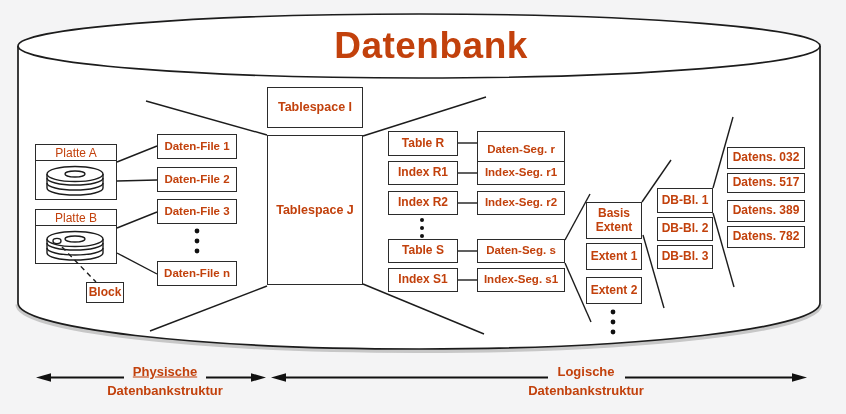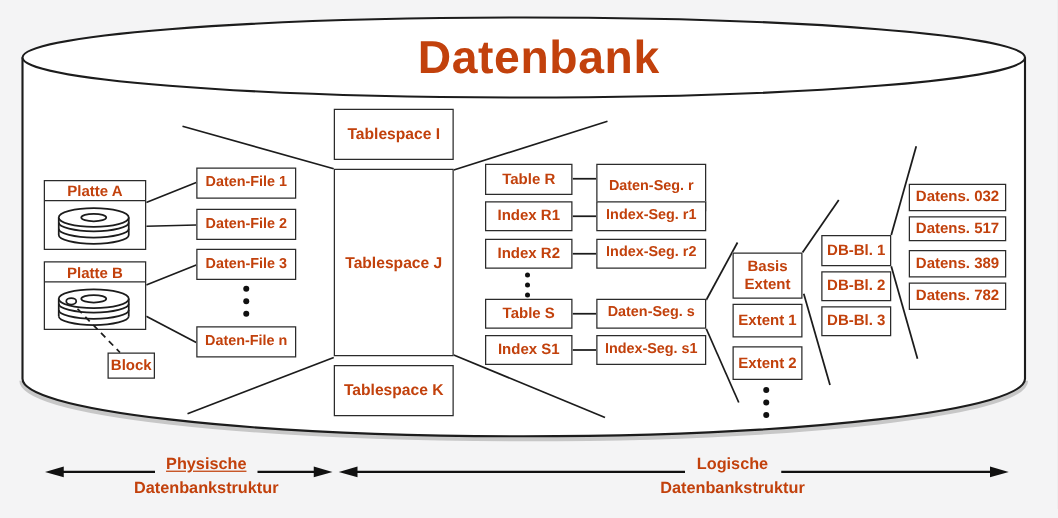--- a/index.html
+++ b/index.html
@@ -16,21 +16,21 @@
   }
   .box{
     position:absolute;background:#fff;border:1.5px solid #2b2b2b;box-sizing:border-box;
     display:flex;align-items:center;justify-content:center;text-align:center;
     font-weight:700;font-size:12px;line-height:1.15;white-space:nowrap;z-index:1;
   }
   .fs11{font-size:11.5px;}
   .wrap{white-space:normal;padding:0 2px;}
   .pbox{
     position:absolute;background:#fff;border:1.5px solid #2b2b2b;box-sizing:border-box;
-    font-weight:700;font-size:12px;z-index:1;
+    font-weight:400;font-size:12px;z-index:1;
   }
   .plabel{
     height:15px;border-bottom:1.4px solid #2b2b2b;display:flex;align-items:center;
     justify-content:center;
   }
   .pbox svg{display:block;margin-top:1px;}
   .legend{
     position:absolute;transform:translate(-50%,-50%);font-weight:700;font-size:13px;
     white-space:nowrap;z-index:1;
   }
@@ -138,21 +138,20 @@
 
   <div class="box" style="left:86px;top:282px;width:38px;height:21px;">Block</div>
 
   <div class="box fs11" style="left:157px;top:134px;width:80px;height:25px;">Daten-File 1</div>
   <div class="box fs11" style="left:157px;top:167px;width:80px;height:25px;">Daten-File 2</div>
   <div class="box fs11" style="left:157px;top:199px;width:80px;height:25px;">Daten-File 3</div>
   <div class="box fs11" style="left:157px;top:261px;width:80px;height:25px;">Daten-File n</div>
 
   <div class="box" style="left:267px;top:87px;width:96px;height:41px;font-size:12.5px;">Tablespace I</div>
   <div class="box" style="left:267px;top:135px;width:96px;height:150px;font-size:12.5px;">Tablespace J</div>
-  <div class="box" style="left:267px;top:292px;width:96px;height:41px;font-size:12.5px;">Tablespace K</div>
 
   <div class="box" style="left:388px;top:131px;width:70px;height:25px;">Table R</div>
   <div class="box" style="left:388px;top:161px;width:70px;height:24px;">Index R1</div>
   <div class="box" style="left:388px;top:191px;width:70px;height:24px;">Index R2</div>
   <div class="box" style="left:388px;top:239px;width:70px;height:24px;">Table S</div>
   <div class="box" style="left:388px;top:268px;width:70px;height:24px;">Index S1</div>
 
   <div class="box fs11" style="left:477px;top:131px;width:88px;height:38px;">Daten-Seg. r</div>
   <div class="box fs11" style="left:477px;top:161px;width:88px;height:24px;">Index-Seg. r1</div>
   <div class="box fs11" style="left:477px;top:191px;width:88px;height:24px;">Index-Seg. r2</div>

